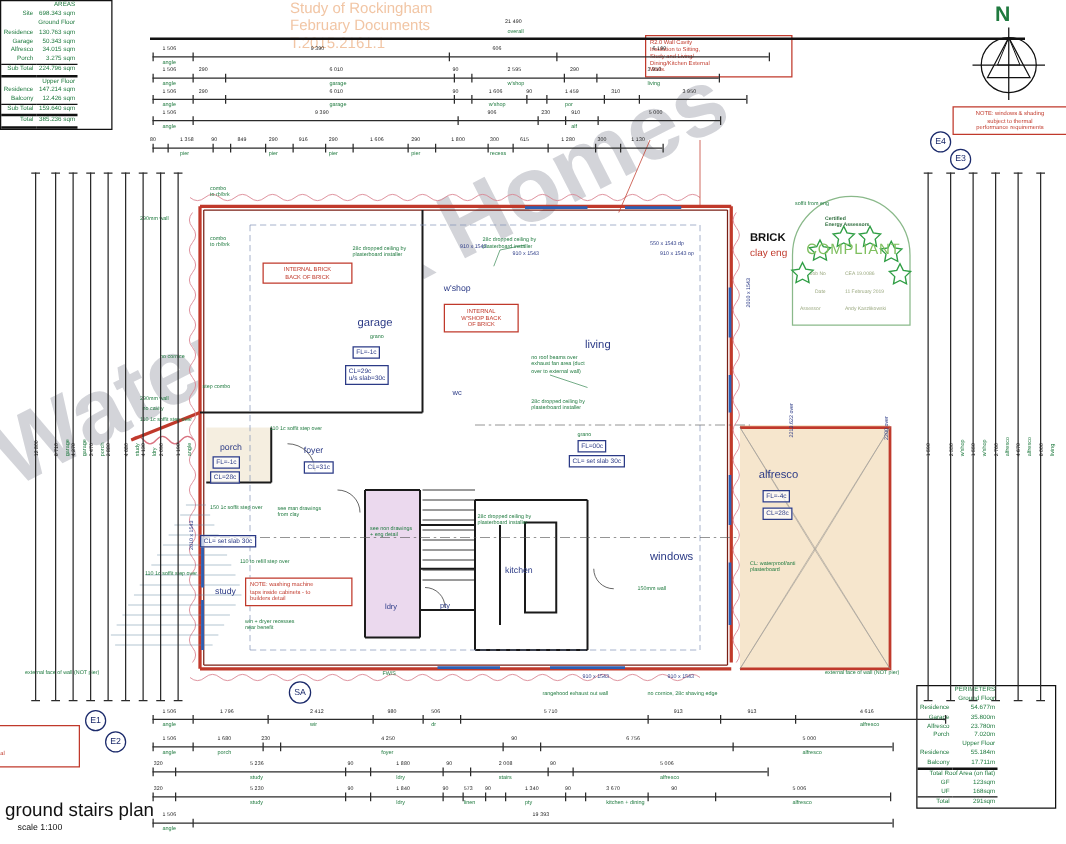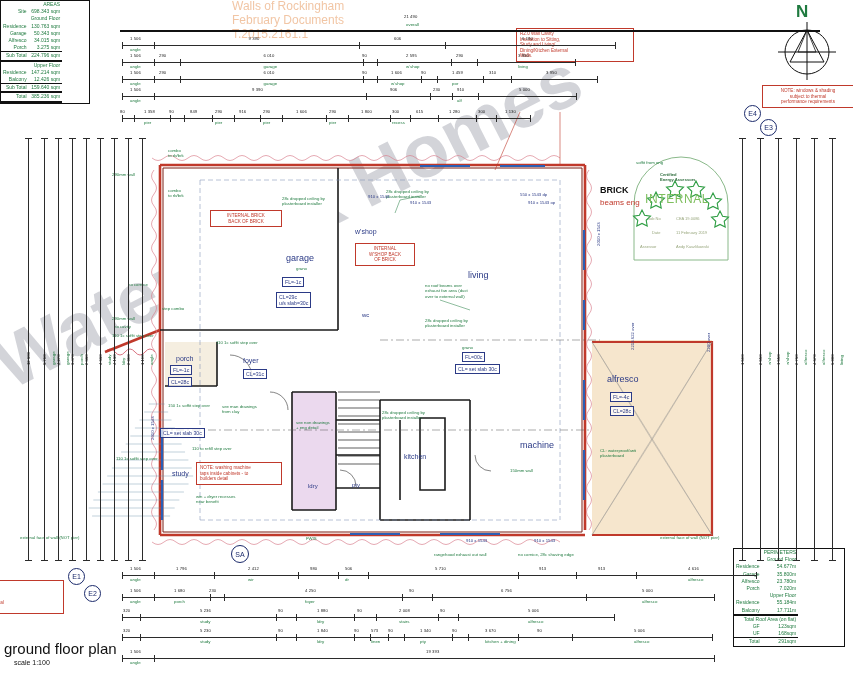--- a/index.html
+++ b/index.html
@@ -37,21 +37,21 @@
         color:#1b2a6b;display:flex;align-items:center;justify-content:center;
         font-size:7px;background:rgba(255,255,255,.85);}
   .compliant{position:absolute;}
   svg{display:block;overflow:visible;}
 </style>
 </head>
 <body>
 
 <div id="sheet">
 
-  <div class="stampnote" style="left:232px;top:-1px;">Walls of Rockingham</div>
+  <div class="stampnote" style="left:232px;top:-1px;">Study of Rockingham</div>
   <div class="stampnote" style="left:232px;top:13px;">February Documents</div>
   <div class="stampnote" style="left:232px;top:27px;">T.2015.2161.1</div>
 
   <div class="watermark" style="left:-20px;top:330px;font-size:74px;transform:rotate(-27deg);transform-origin:0 0;">Watermark Homes</div>
 
   <div class="tbl" style="left:0px;top:0px;width:88px;">
     <table>
       <tbody>
           <tr>
             <td></td>
@@ -217,31 +217,31 @@
         <path d="M12 62 l2.6 5.3 5.9.9-4.3 4.1 1 5.8-5.2-2.7-5.2 2.7 1-5.8-4.3-4.1 5.9-.9z"></path>
         <path d="M26 44 l2.6 5.3 5.9.9-4.3 4.1 1 5.8-5.2-2.7-5.2 2.7 1-5.8-4.3-4.1 5.9-.9z"></path>
         <path d="M45 33 l2.6 5.3 5.9.9-4.3 4.1 1 5.8-5.2-2.7-5.2 2.7 1-5.8-4.3-4.1 5.9-.9z"></path>
         <path d="M66 33 l2.6 5.3 5.9.9-4.3 4.1 1 5.8-5.2-2.7-5.2 2.7 1-5.8-4.3-4.1 5.9-.9z"></path>
         <path d="M83 45 l2.6 5.3 5.9.9-4.3 4.1 1 5.8-5.2-2.7-5.2 2.7 1-5.8-4.3-4.1 5.9-.9z"></path>
         <path d="M90 63 l2.6 5.3 5.9.9-4.3 4.1 1 5.8-5.2-2.7-5.2 2.7 1-5.8-4.3-4.1 5.9-.9z"></path>
       </g>
     </svg>
     <div class="abs" style="left:30px;top:24px;font-size:4.1px;color:#2b6b3a;line-height:5px;white-space:pre;font-weight:bold;">Certified
 Energy Assessors</div>
-    <div class="abs" style="left:15px;top:44px;font-size:12px;color:#7fbf5f;letter-spacing:.6px;">INTERNAL</div>
+    <div class="abs" style="left:15px;top:44px;font-size:12px;color:#7fbf5f;letter-spacing:.6px;">COMPLIANT</div>
     <div class="abs" style="left:18px;top:68px;font-size:4px;color:#9aa87f;">Job No</div>
     <div class="abs" style="left:46px;top:68px;font-size:4px;color:#9aa87f;">CEA 19.0086</div>
     <div class="abs" style="left:22px;top:82px;font-size:4px;color:#9aa87f;">Date</div>
     <div class="abs" style="left:46px;top:82px;font-size:4px;color:#9aa87f;">11 February 2019</div>
     <div class="abs" style="left:10px;top:96px;font-size:4px;color:#9aa87f;">Assessor</div>
     <div class="abs" style="left:46px;top:96px;font-size:4px;color:#9aa87f;">Andy Kaszlikowski</div>
   </div>
 
   <div class="abs" style="left:600px;top:185px;font-size:9px;font-weight:bold;color:#111;">BRICK</div>
-  <div class="abs" style="left:600px;top:198px;font-size:8px;color:#c0392b;">beams eng</div>
+  <div class="abs" style="left:600px;top:198px;font-size:8px;color:#c0392b;">clay eng</div>
 
   <div class="circ" style="left:744px;top:105px;width:15px;height:15px;">E4</div>
   <div class="circ" style="left:760px;top:119px;width:15px;height:15px;">E3</div>
   <div class="circ" style="left:68px;top:568px;width:15px;height:15px;">E1</div>
   <div class="circ" style="left:84px;top:585px;width:15px;height:15px;">E2</div>
   <div class="circ" style="left:231px;top:545px;width:16px;height:16px;">SA</div>
 
   <div class="abs" style="left:0;top:0;width:853px;height:675px;">
     <svg width="853" height="675" viewBox="0 0 853 675">
 
@@ -401,21 +401,21 @@
   <div class="roomname" style="left:468px;top:270px;">living</div>
   <div class="note-green" style="left:425px;top:283px;">no roof beams over
 exhaust fan area (duct
 over to external wall)</div>
   <div class="note-green" style="left:425px;top:318px;">28c dropped ceiling by
 plasterboard installer</div>
   <div class="note-green" style="left:462px;top:345px;">grano</div>
   <div class="boxblue" style="left:462px;top:352px;">FL=00c</div>
   <div class="boxblue" style="left:455px;top:364px;">CL= set slab 30c</div>
 
-  <div class="roomname" style="left:520px;top:440px;">machine</div>
+  <div class="roomname" style="left:520px;top:440px;">windows</div>
 
   <div class="roomname" style="left:607px;top:374px;">alfresco</div>
   <div class="boxblue" style="left:610px;top:392px;">FL=-4c</div>
   <div class="boxblue" style="left:610px;top:406px;">CL=28c</div>
   <div class="note-green" style="left:600px;top:448px;">CL: waterproof/anti
 plasterboard</div>
 
   <div class="roomname sm" style="left:176px;top:355px;">porch</div>
   <div class="boxblue" style="left:170px;top:365px;">FL=-1c</div>
   <div class="boxblue" style="left:168px;top:377px;">CL=28c</div>
@@ -763,16 +763,16 @@
       <div class="dimtxtv" style="left: 830px; top: 365px;">6 000</div>
       <div class="dimlblv" style="left: 839px; top: 365px;">living</div>
       <div style="position: absolute; background: rgb(43, 43, 43); height: 1px; width: 7px; left: 829px; top: 138px;"></div>
       <div style="position: absolute; background: rgb(43, 43, 43); height: 1px; width: 7px; left: 829px; top: 560px;"></div>
     </div>
 
   <div class="dimtxt" style="left:404px;top:14px;">21 490</div>
   <div class="dimlbl" style="left:406px;top:22px;">overall</div>
   <div class="dimline" style="left:120px;top:30px;width:700px;height:2px;background:#111;"></div>
 
-  <div class="abs" style="left:4px;top:640px;font-size:15px;color:#111;">ground floor plan</div>
+  <div class="abs" style="left:4px;top:640px;font-size:15px;color:#111;">ground stairs plan</div>
   <div class="abs" style="left:14px;top:659px;font-size:7px;color:#111;">scale 1:100</div>
 
 </div>
 
 </body></html>

